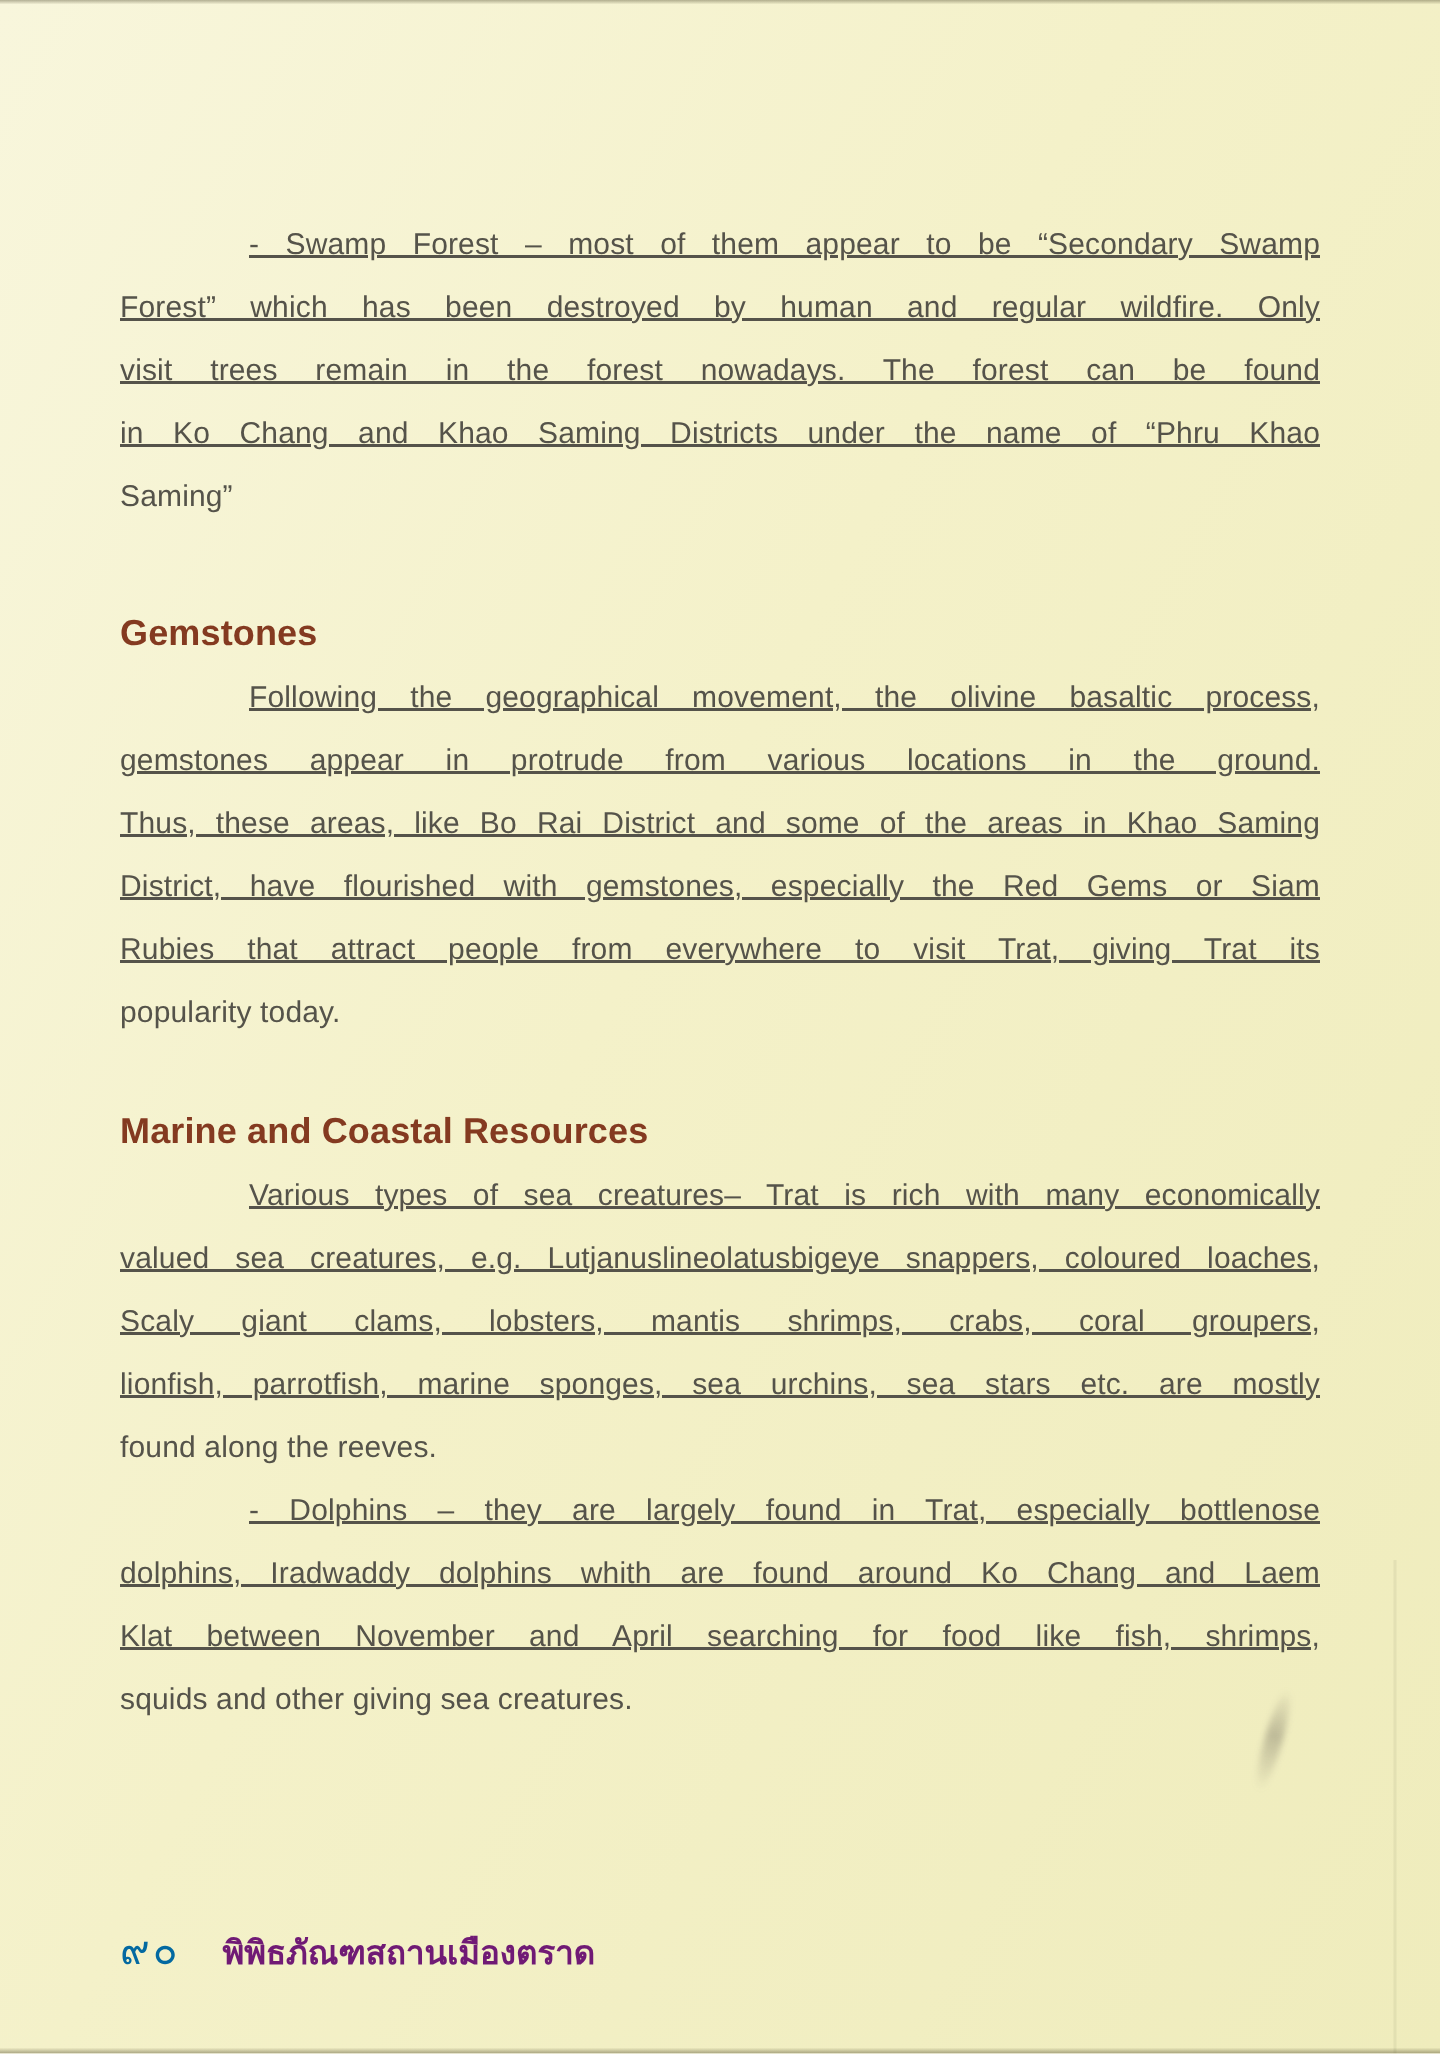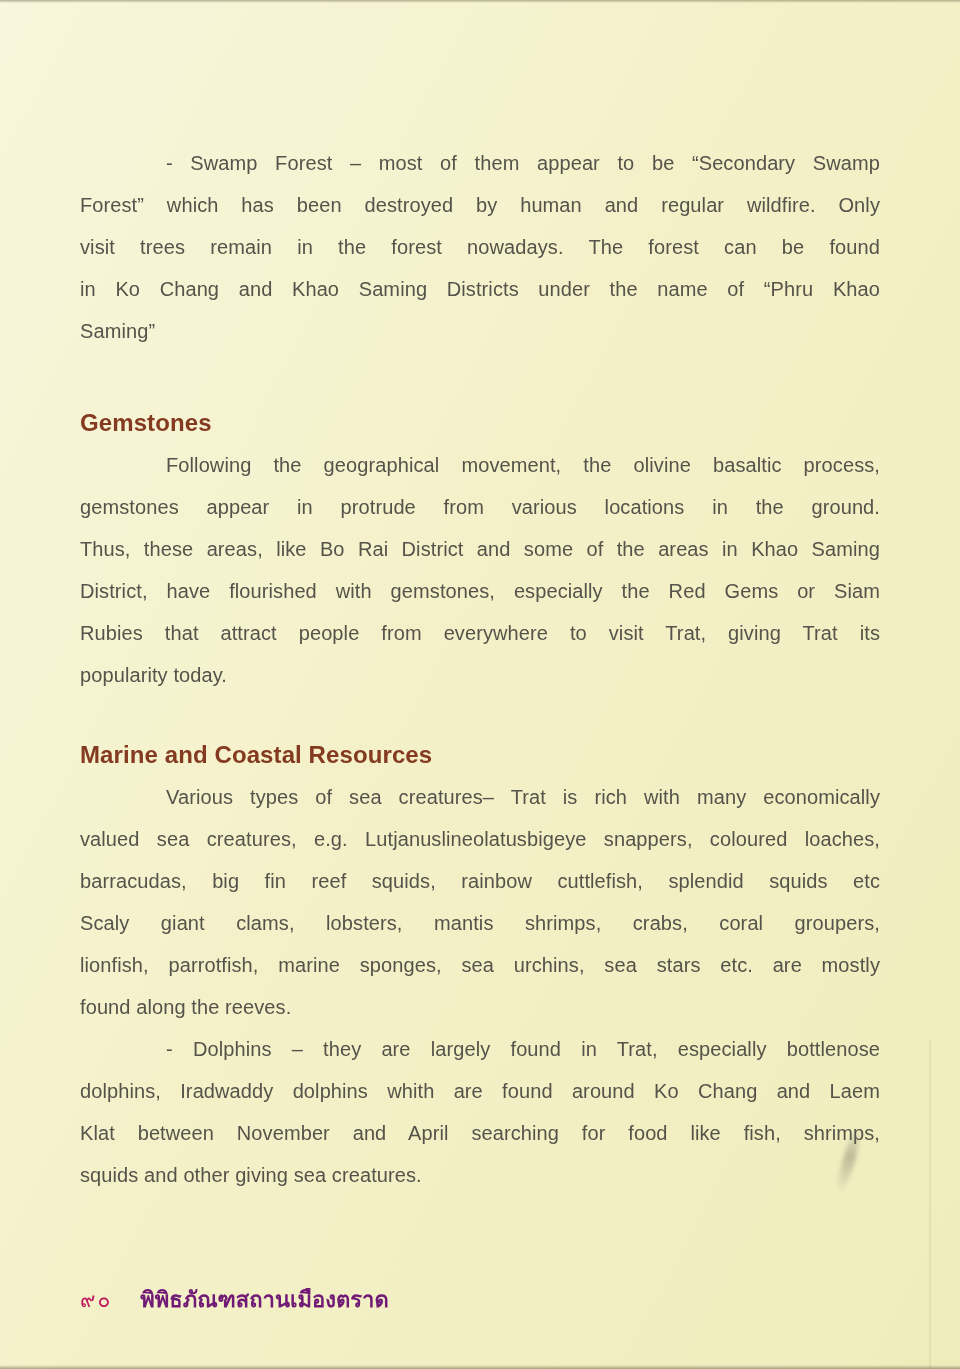--- a/index.html
+++ b/index.html
@@ -32,39 +32,39 @@
   }
   .content {
     position: absolute; left: 80px; top: 0; width: 800px;
     color: #55534a;
     font-size: 20px;
     line-height: 42px;
     letter-spacing: 0.1px;
   }
   .para { margin: 0; }
   .line { height: 42px; overflow: hidden; }
-  .j { text-align: justify; }
+  .j { text-align: justify; text-decoration: underline; }
   .j::after { content: ""; display: inline-block; width: 100%; height: 0; }
   .indent { text-indent: 86px; }
   .heading {
     font-weight: bold;
     color: #843a20;
     font-size: 24px;
     line-height: 42px;
     height: 42px;
   }
   .p-first { margin-top: 142px; }
   .h-gemstones { margin-top: 50px; }
   .h-marine { margin-top: 38px; }
   .footer {
     position: absolute; left: 80px; top: 1282px;
     display: flex; align-items: baseline; gap: 28px;
     line-height: 36px;
   }
-  .page-number { font-size: 21px; color: #be185d; letter-spacing: 2px; }
+  .page-number { font-size: 27px; color: #0369a1; letter-spacing: 2px; }
   .book-title { font-size: 22px; font-weight: bold; color: #701a75; }
 </style>
 </head>
 <body>
 
 <div class="scan-edge-top"></div>
 
 <div class="content">
 
   <div class="para p-first">
@@ -84,21 +84,20 @@
     <div class="line j">District, have flourished with gemstones, especially the Red Gems or Siam</div>
     <div class="line j">Rubies that attract people from everywhere to visit Trat, giving Trat its</div>
     <div class="line">popularity today.</div>
   </div>
 
   <div class="heading h-marine">Marine and Coastal Resources</div>
 
   <div class="para">
     <div class="line j indent">Various types of sea creatures– Trat is rich with many economically</div>
     <div class="line j">valued sea creatures, e.g. Lutjanuslineolatusbigeye snappers, coloured loaches,</div>
-    <div class="line j">barracudas, big fin reef squids, rainbow cuttlefish, splendid squids etc</div>
     <div class="line j">Scaly giant clams, lobsters, mantis shrimps, crabs, coral groupers,</div>
     <div class="line j">lionfish, parrotfish, marine sponges, sea urchins, sea stars etc. are mostly</div>
     <div class="line">found along the reeves.</div>
   </div>
 
   <div class="para">
     <div class="line j indent">- Dolphins – they are largely found in Trat, especially bottlenose</div>
     <div class="line j">dolphins, Iradwaddy dolphins whith are found around Ko Chang and Laem</div>
     <div class="line j">Klat between November and April searching for food like fish, shrimps,</div>
     <div class="line">squids and other giving sea creatures.</div>

